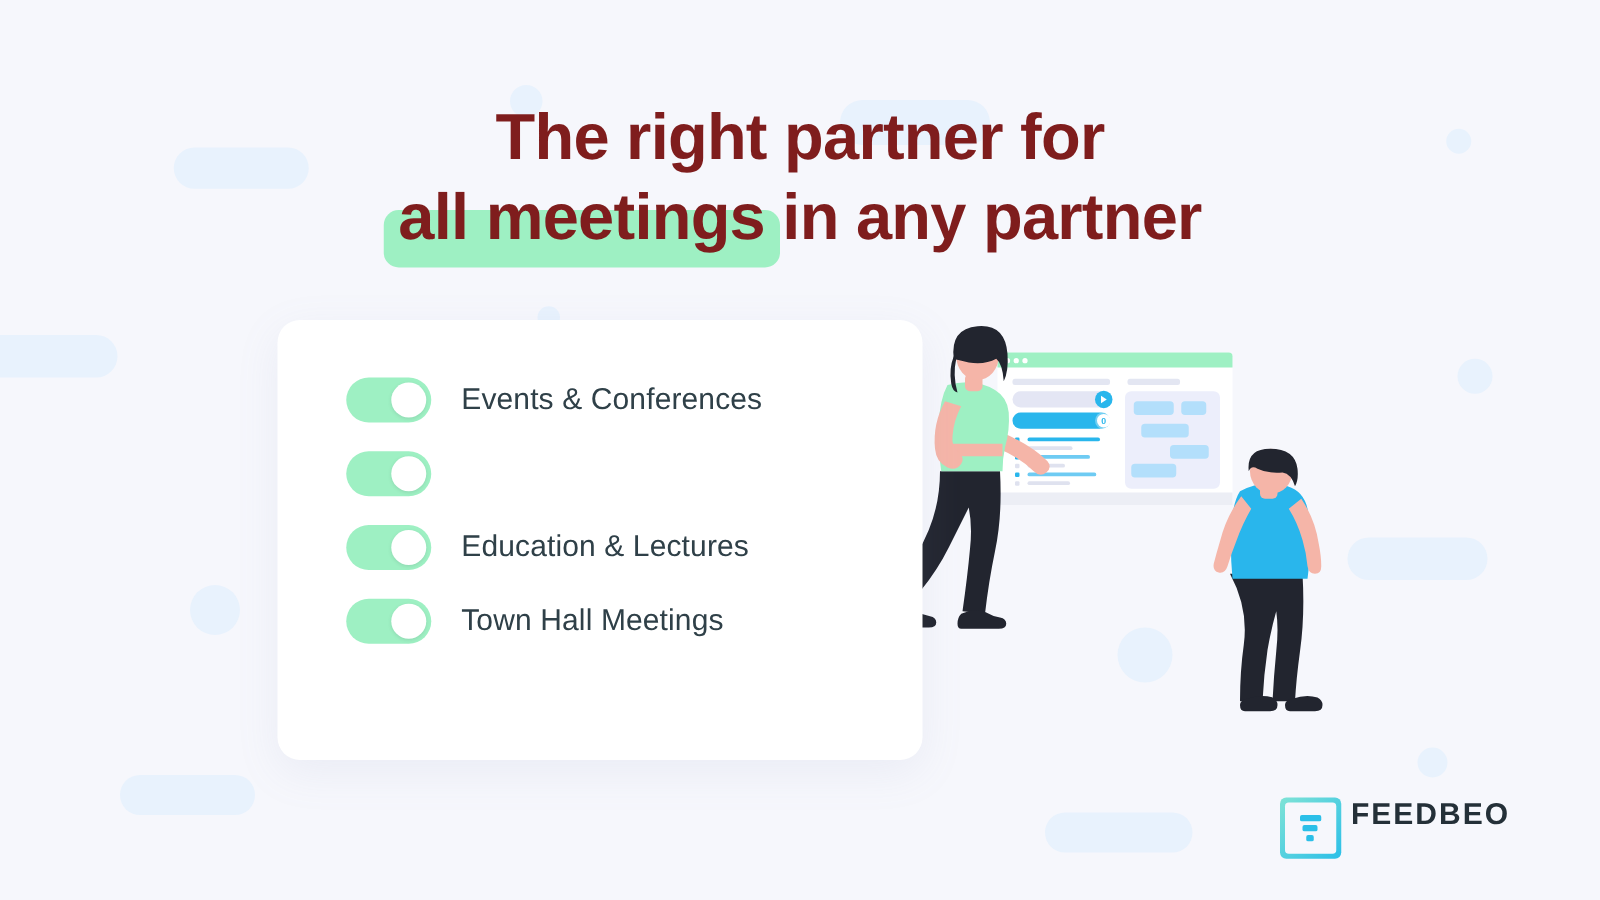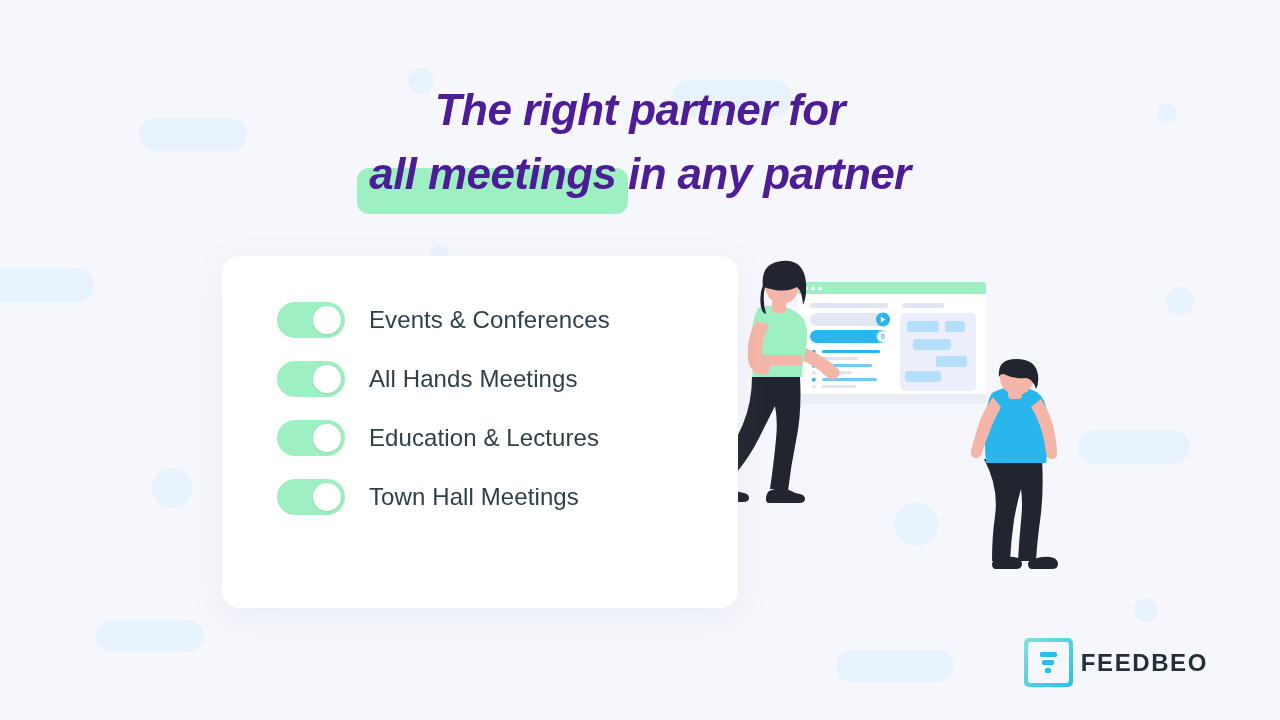--- a/index.html
+++ b/index.html
@@ -16,23 +16,23 @@
   .blob { position:absolute; background:#e8f2fd; }
   .blob.pill   { border-radius:999px; }
   .blob.circle { border-radius:50%; }
 
   
   #headline {
     position:absolute; left:0; top:78px; width:1280px;
     text-align:center; z-index:3;
   }
   .hl-line {
-    font-size:44px; font-weight:bold; line-height:64px;
-    color:#4c1d95; letter-spacing:-0.6px; white-space:nowrap;
-    position:relative; display:block;font-style:italic;
+    font-size:52px; font-weight:bold; line-height:64px;
+    color:#7f1d1d; letter-spacing:-0.6px; white-space:nowrap;
+    position:relative; display:block;
   }
   .hl-mark { position:relative; display:inline-block; }
   .hl-mark::before {
     content:""; position:absolute; left:-12px; right:-12px;
     top:26px; bottom:-8px;
     background:#9ef0c3; border-radius:12px; z-index:-1;
   }
 
   
   #toggle-card {
@@ -57,21 +57,21 @@
     margin-left:24px; font-size:24px; color:#2f4048; font-weight:400;
     letter-spacing:.1px; white-space:nowrap;
   }
 
   
   #illustration { position:absolute; left:700px; top:255px; width:420px; height:370px; z-index:3; }
 
   
   #brand {
     position:absolute; right:72px; bottom:33px;
-    display:flex; align-items:center; gap:8px; z-index:5;
+    display:flex; gap:8px; z-index:5;
   }
   #brand-mark {
     width:49px; height:49px; border-radius:5px;
     background:linear-gradient(135deg,#7fe3d6 0%,#2bbfe8 100%);
     display:flex; align-items:center; justify-content:center;
   }
   #brand-mark-inner {
     width:41px; height:41px; border-radius:3px; background:#f6f7fc;
     display:flex; flex-direction:column; align-items:center; justify-content:center; gap:3px;
   }
@@ -113,21 +113,20 @@
     <div class="switch">
         <div class="knob"></div>
       </div>
     <div class="toggle-label">Events &amp; Conferences</div>
   </div>
 
   <div class="toggle-row">
     <div class="switch">
         <div class="knob"></div>
       </div>
-    <div class="toggle-label">All Hands Meetings</div>
   </div>
 
   <div class="toggle-row">
     <div class="switch">
         <div class="knob"></div>
       </div>
     <div class="toggle-label">Education &amp; Lectures</div>
   </div>
 
 

